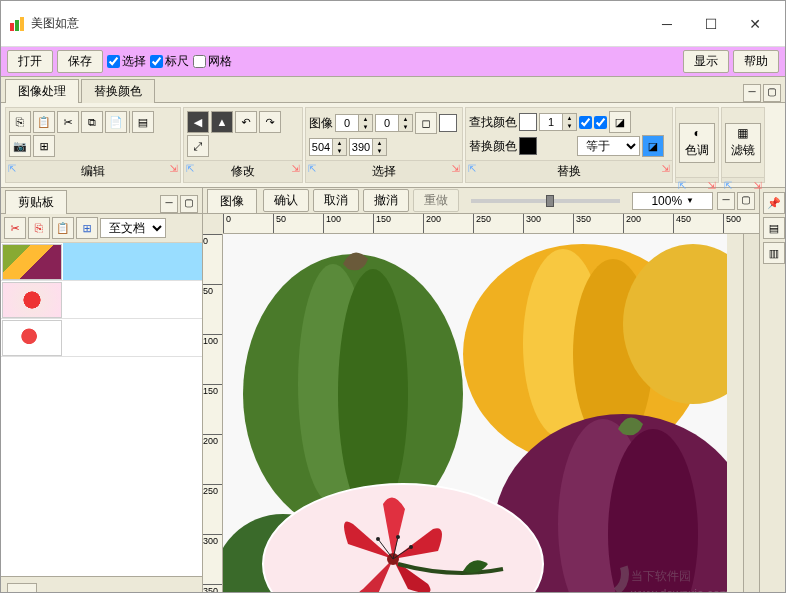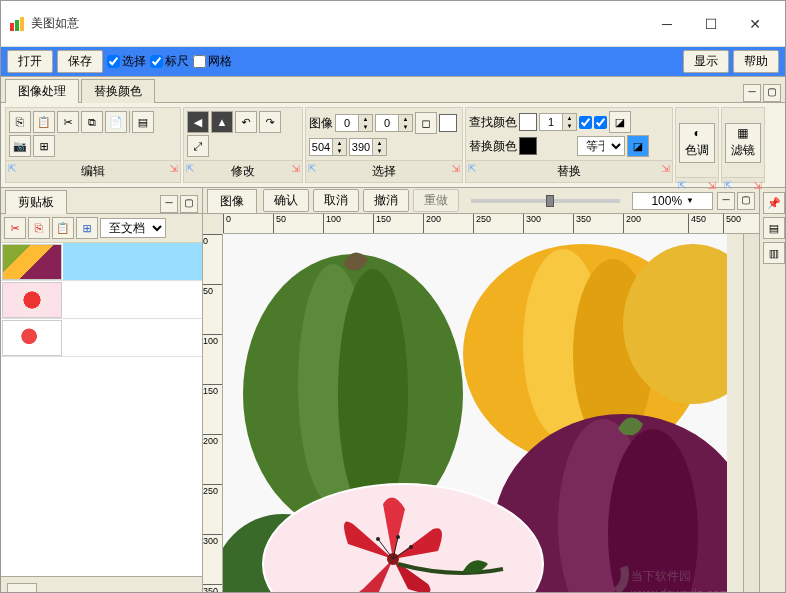--- a/index.html
+++ b/index.html
@@ -5,21 +5,21 @@
 * { box-sizing: border-box; margin: 0; padding: 0; font-family: "Microsoft YaHei", sans-serif; font-size: 12px; }
 body { background: #f0f0e8; width: 786px; height: 593px; overflow: hidden; border: 1px solid #999; }
 
 
 .titlebar { height: 46px; background: #fff; display: flex; align-items: center; padding: 0 8px; border-bottom: 1px solid #ddd; }
 .titlebar .logo { width: 16px; height: 16px; margin-right: 6px; }
 .titlebar .title { flex: 1; color: #333; }
 .titlebar .winbtn { width: 44px; height: 28px; text-align: center; line-height: 28px; font-size: 14px; color: #333; cursor: pointer; }
 
 
-.toptool { height: 30px; background: #3b82f6; border-bottom: 1px solid #aca899; display: flex; align-items: center; padding: 2px 6px; gap: 4px; }
+.toptool { height: 30px; background: #f0abfc; border-bottom: 1px solid #aca899; display: flex; align-items: center; padding: 2px 6px; gap: 4px; }
 .btn { border: 1px solid #aca899; background: #f5f3e6; padding: 2px 10px; cursor: pointer; border-radius: 2px; }
 .chk { display: flex; align-items: center; gap: 2px; }
 .chk input { margin: 0; }
 .spacer { flex: 1; }
 
 
 .tabsrow { height: 26px; background: #ece9d8; display: flex; align-items: flex-end; padding: 0 4px; border-bottom: 1px solid #aca899; }
 .tab { border: 1px solid #aca899; border-bottom: none; background: #ece9d8; padding: 3px 12px; margin-right: 2px; position: relative; top: 1px; cursor: pointer; }
 .tab.active { background: #f5f3e6; }
 .rightctrl { margin-left: auto; display: flex; gap: 2px; }
@@ -203,21 +203,21 @@
             <span>▲</span>
             <span>▼</span>
           </div>
         </div>
       <input type="checkbox" checked="" style="">
       <input type="checkbox" checked="" style="">
       <div class="iconbtn">◪</div>
       <span>替换颜色</span>
       <div class="colorsw" style="background:#000"></div>
       <div style="width:36px"></div>
-      <select class="sel" style="width:48px"><option>等于</option></select>
+      <select class="sel" style="width:63px"><option>等于</option></select>
       <div class="iconbtn" style="background:#39f">◪</div>
     </div>
     <div class="riblabel"><span class="corner-l">⇱</span><span>替换</span><span class="corner-r">⇲</span></div>
   </div>
 
   <div class="ribsec" style="width:44px">
     <div class="ribbody" style="justify-content:center">
         <div class="bigbtn">
           <span>◐</span>
           <span>色调</span>
@@ -302,21 +302,21 @@
     <div class="rulerH" id="rulerH">
         <div class="tick" style="left: 0px;">0</div>
         <div class="tick" style="left: 50px;">50</div>
         <div class="tick" style="left: 100px;">100</div>
         <div class="tick" style="left: 150px;">150</div>
         <div class="tick" style="left: 200px;">200</div>
         <div class="tick" style="left: 250px;">250</div>
         <div class="tick" style="left: 300px;">300</div>
         <div class="tick" style="left: 350px;">350</div>
         <div class="tick" style="left: 400px;">200</div>
-        <div class="tick" style="left: 450px; margin-left: 15px;">450</div>
+        <div class="tick" style="left: 450px;">450</div>
         <div class="tick" style="left: 500px;">500</div>
       </div>
     <div class="canvwrap">
       <div class="rulerV" id="rulerV">
           <div class="tick" style="top: 0px;">0</div>
           <div class="tick" style="top: 50px;">50</div>
           <div class="tick" style="top: 100px;">100</div>
           <div class="tick" style="top: 150px;">150</div>
           <div class="tick" style="top: 200px;">200</div>
           <div class="tick" style="top: 250px;">250</div>

